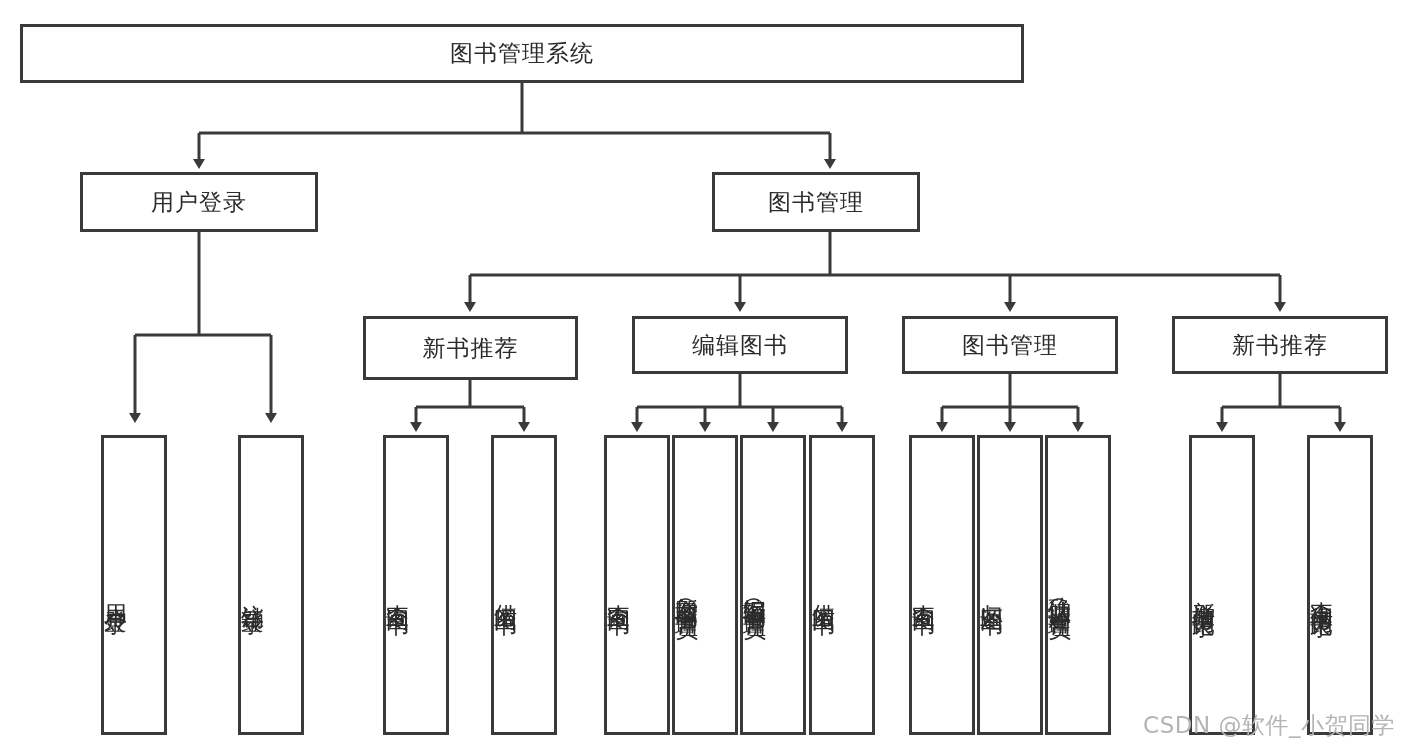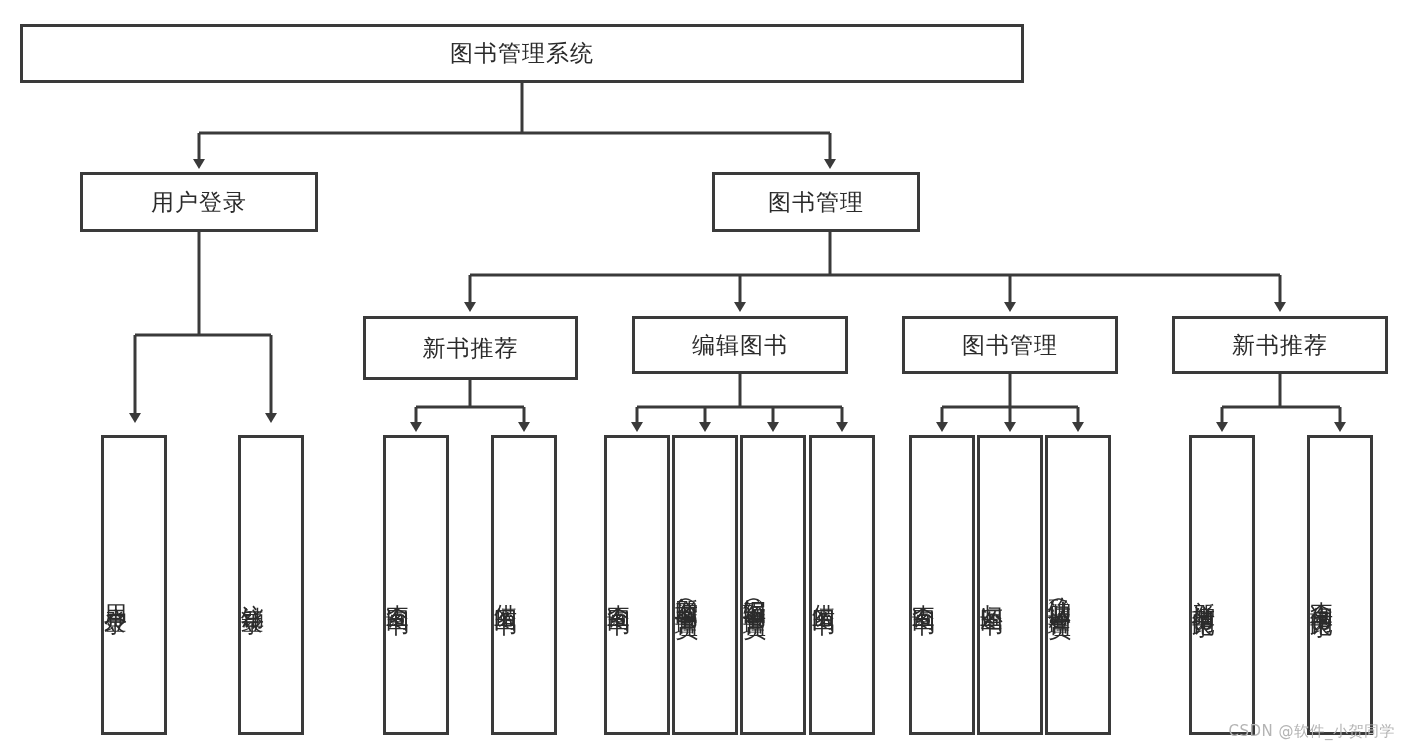--- a/index.html
+++ b/index.html
@@ -52,21 +52,21 @@
     writing-mode: vertical-rl;
     text-orientation: upright;
     font-size: 23px;
     letter-spacing: 3px;
     line-height: 1;
   }
   .watermark {
     position: absolute;
     right: 10px;
     bottom: 6px;
-    font-size: 15px;
+    font-size: 23px;
     color: #b4b4b4;
     letter-spacing: 0.5px;
     white-space: nowrap;
     font-family: "DejaVu Sans", "Liberation Sans", sans-serif;
   }
 </style>
 </head>
 <body>
 
 <div id="canvas">

